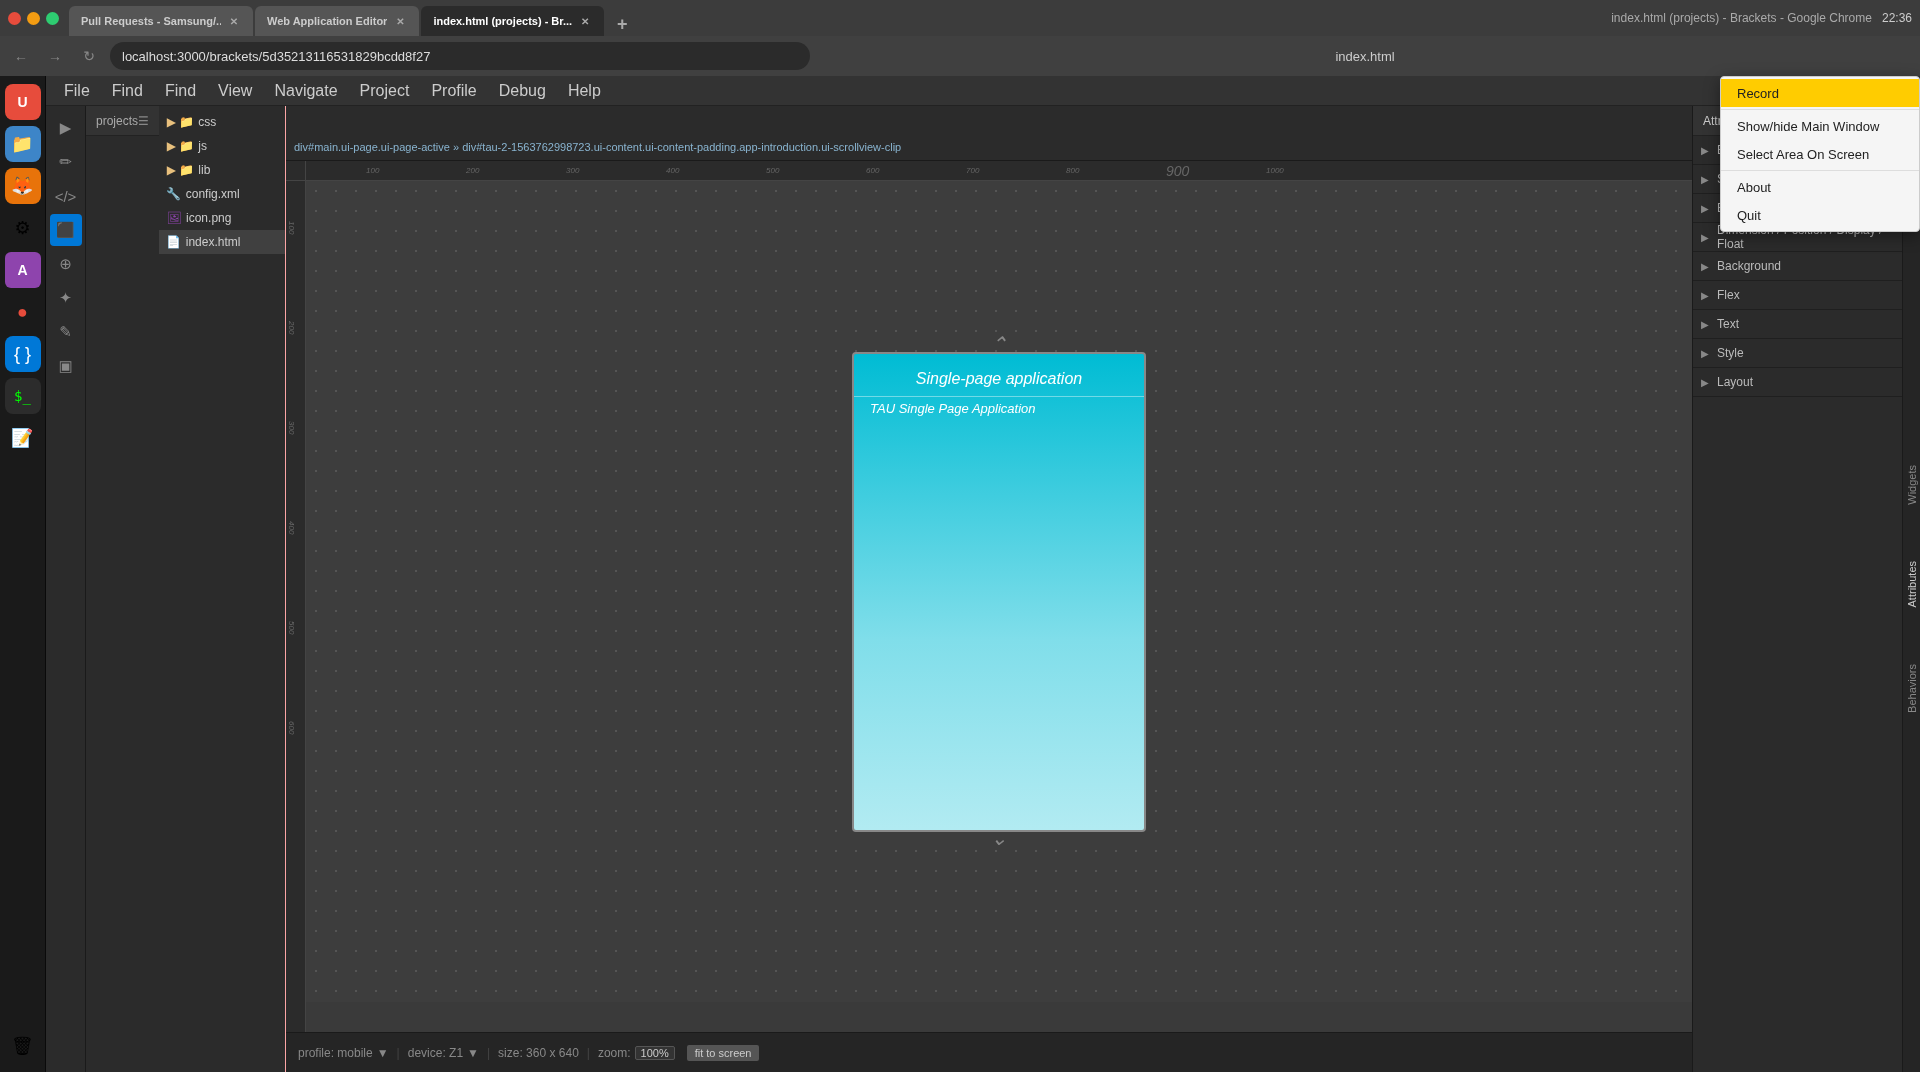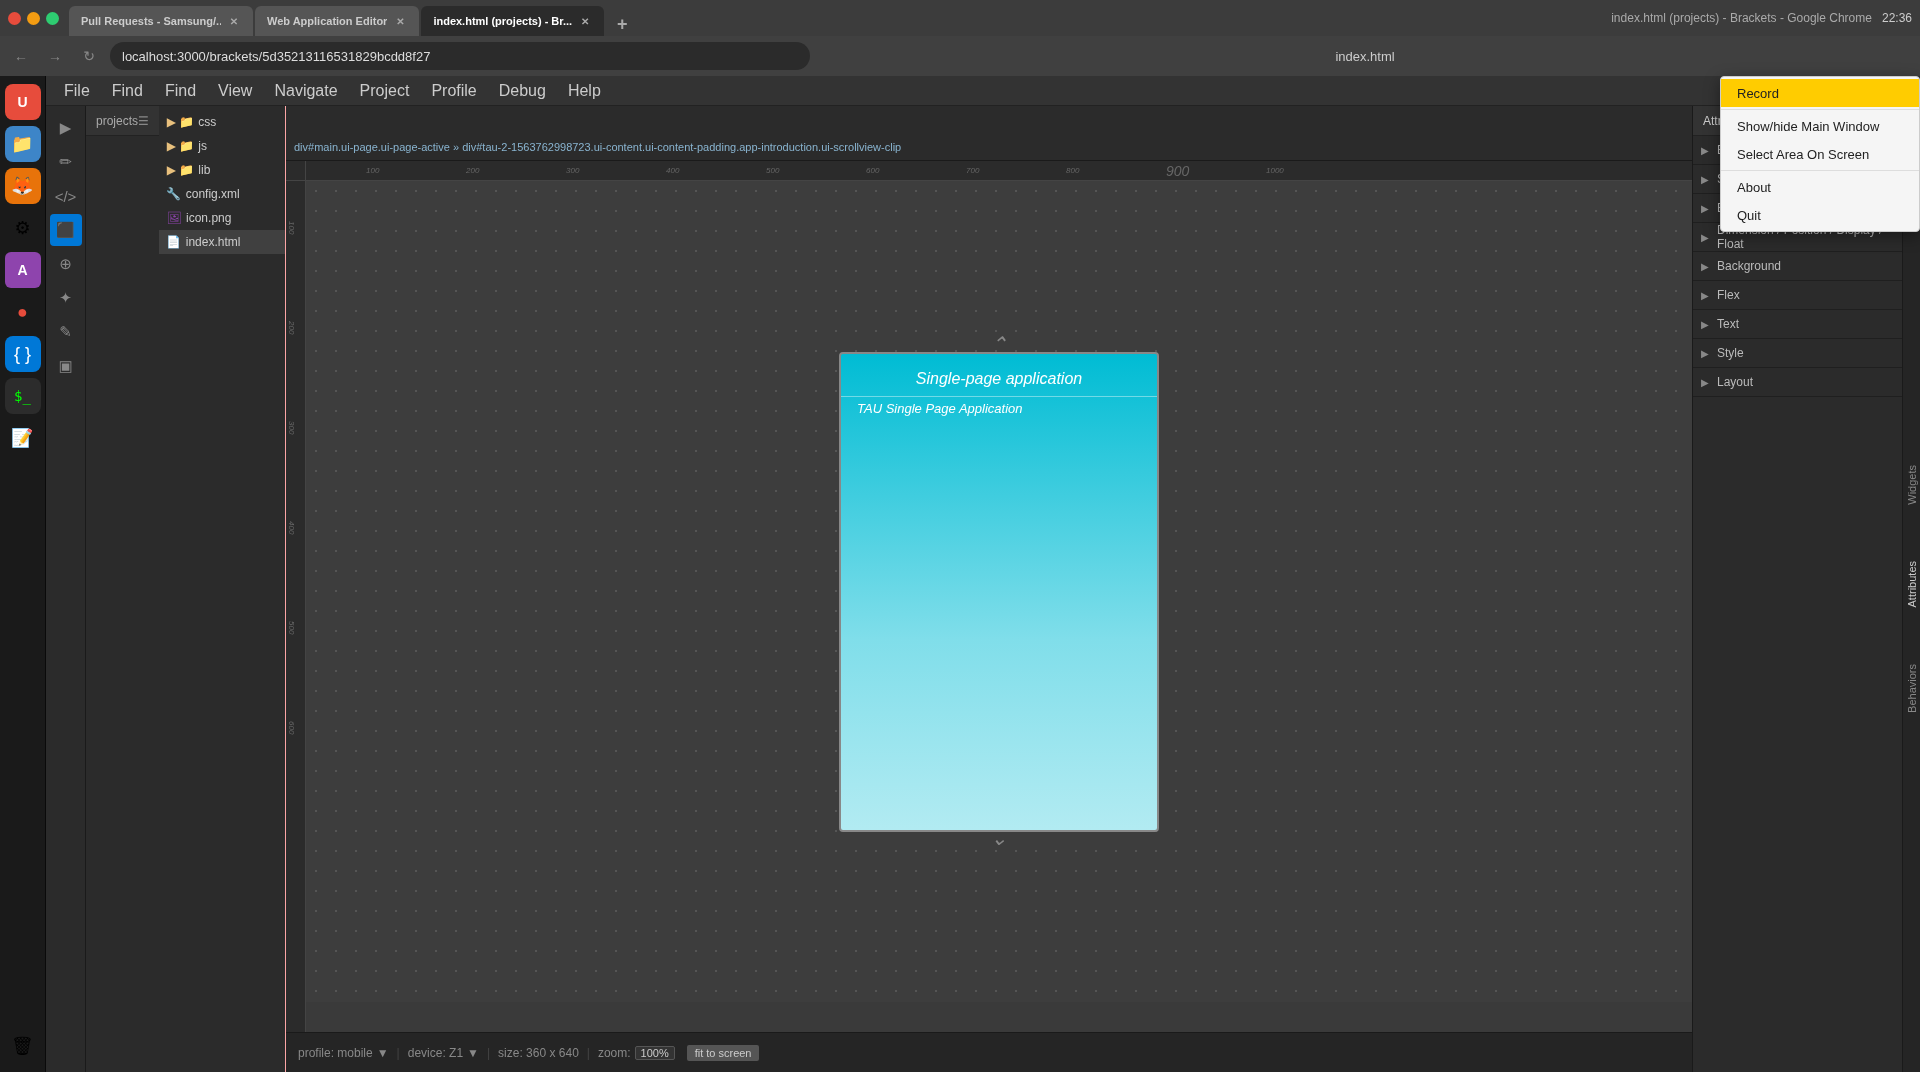--- a/index.html
+++ b/index.html
@@ -252,21 +252,21 @@
       background-image: radial-gradient(circle, #555 1px, transparent 1px);
       background-size: 20px 20px;
     }
 
     
     .phone-preview {
       position: absolute;
       top: 50%;
       left: 50%;
       transform: translate(-50%, -50%);
-      width: 320px;
+      width: 294px;
       height: 480px;
       background: linear-gradient(180deg, #00bcd4 0%, #80deea 60%, #b2ebf2 100%);
       border: 2px solid #888;
       border-radius: 4px;
       overflow: hidden;
       z-index: 10;
     }
     .phone-title {
       padding: 16px 10px 8px;
       font-size: 16px;

